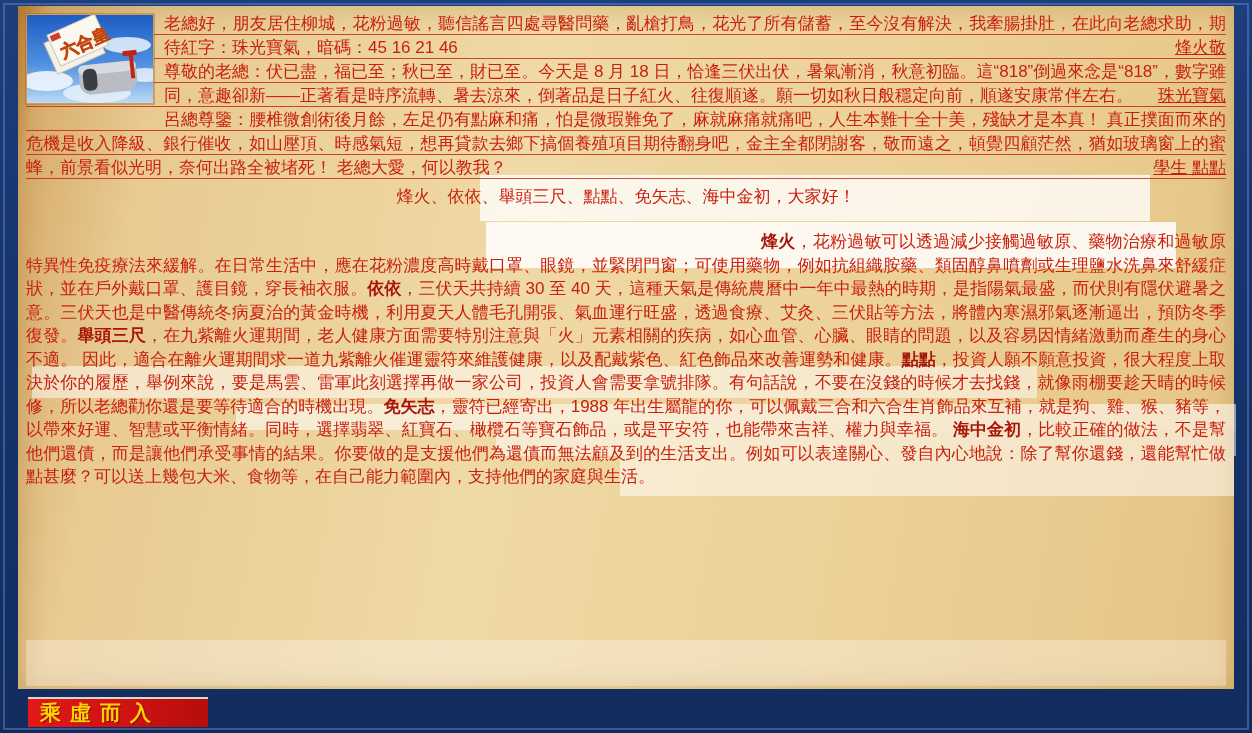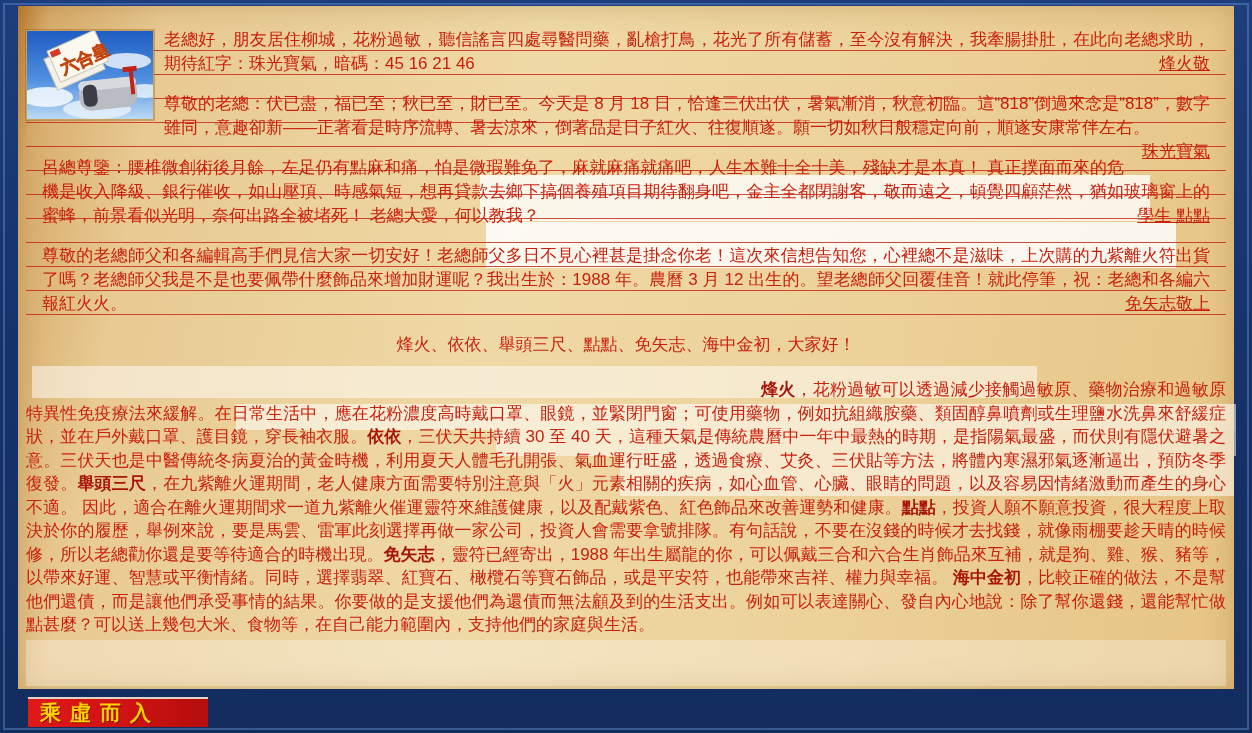--- a/index.html
+++ b/index.html
@@ -35,21 +35,21 @@
     color:#c9200e;
   }
   .letters{
     font-size:17px;line-height:24px;text-align:justify;
     background-image:repeating-linear-gradient(
       to bottom,
       transparent 0px,transparent 22px,
       rgba(198,32,14,.8) 22px,rgba(198,32,14,.8) 23px,
       transparent 23px,transparent 24px);
   }
-  .letter{margin:16px;}
+  .letter{margin:0;}
   .sig{float:right;padding-left:18px;text-decoration:underline;}
   .logo{
     float:left;width:126px;height:88px;margin:2px 10px 6px 0;
     border:1px solid #caa05c;box-shadow:0 0 0 1px rgba(120,70,10,.3);
     background:#2b6fd4;
   }
   .greeting{margin:4px;font-size:17px;line-height:26px;text-align:center;}
   .reply{
     margin:20px 0 0 0;
     font-size:17px;line-height:23.5px;text-align:justify;
@@ -113,21 +113,20 @@
               <rect x="28" y="10" width="52" height="34" fill="#fbf8ef" stroke="#cfc8b4" stroke-width="1"></rect>
               <rect x="30" y="12" width="10" height="6" fill="#d43b2a"></rect>
               <text x="34" y="38" font-size="17" font-weight="bold" fill="#ff9a1e" stroke="#c2430e" stroke-width="0.7">六合皇</text>
             </g>
           </svg>
         </div>
 
         <p class="letter"><span>老總好，朋友居住柳城，花粉過敏，聽信謠言四處尋醫問藥，亂槍打鳥，花光了所有儲蓄，至今沒有解決，我牽腸掛肚，在此向老總求助，期待紅字：珠光寶氣，暗碼：45 16 21 46</span><span class="sig">烽火敬</span></p>
         <p class="letter"><span>尊敬的老總：伏已盡，福已至；秋已至，財已至。今天是 8 月 18 日，恰逢三伏出伏，暑氣漸消，秋意初臨。這“818”倒過來念是“818”，數字雖同，意趣卻新——正著看是時序流轉、暑去涼來，倒著品是日子紅火、往復順遂。願一切如秋日般穩定向前，順遂安康常伴左右。</span><span class="sig">珠光寶氣</span></p>
         <p class="letter"><span>呂總尊鑒：腰椎微創術後月餘，左足仍有點麻和痛，怕是微瑕難免了，麻就麻痛就痛吧，人生本難十全十美，殘缺才是本真！ 真正撲面而來的危機是收入降級、銀行催收，如山壓頂、時感氣短，想再貸款去鄉下搞個養殖項目期待翻身吧，金主全都閉謝客，敬而遠之，頓覺四顧茫然，猶如玻璃窗上的蜜蜂，前景看似光明，奈何出路全被堵死！ 老總大愛，何以教我？</span><span class="sig">學生 點點</span></p>
-        <p class="letter"><span>尊敬的老總師父和各編輯高手們見信大家一切安好！老總師父多日不見心裡甚是掛念你老！這次來信想告知您，心裡總不是滋味，上次購的九紫離火符出貨了嗎？老總師父我是不是也要佩帶什麼飾品來增加財運呢？我出生於：1988 年。農曆 3 月 12 出生的。望老總師父回覆佳音！就此停筆，祝：老總和各編六報紅火火。</span><span class="sig">免矢志敬上</span></p>
       </div>
 
       <p class="greeting">烽火、依依、舉頭三尺、點點、免矢志、海中金初，大家好！</p>
 
       <div class="reply"><span class="b">烽火</span><span>，花粉過敏可以透過減少接觸過敏原、藥物治療和過敏原特異性免疫療法來緩解。在日常生活中，應在花粉濃度高時戴口罩、眼鏡，並緊閉門窗；可使用藥物，例如抗組織胺藥、類固醇鼻噴劑或生理鹽水洗鼻來舒緩症狀，並在戶外戴口罩、護目鏡，穿長袖衣服。</span><span class="b">依依</span><span>，三伏天共持續 30 至 40 天，這種天氣是傳統農曆中一年中最熱的時期，是指陽氣最盛，而伏則有隱伏避暑之意。三伏天也是中醫傳統冬病夏治的黃金時機，利用夏天人體毛孔開張、氣血運行旺盛，透過食療、艾灸、三伏貼等方法，將體內寒濕邪氣逐漸逼出，預防冬季復發。</span><span class="b">舉頭三尺</span><span>，在九紫離火運期間，老人健康方面需要特別注意與「火」元素相關的疾病，如心血管、心臟、眼睛的問題，以及容易因情緒激動而產生的身心不適。 因此，適合在離火運期間求一道九紫離火催運靈符來維護健康，以及配戴紫色、紅色飾品來改善運勢和健康。</span><span class="b">點點</span><span>，投資人願不願意投資，很大程度上取決於你的履歷，舉例來說，要是馬雲、雷軍此刻選擇再做一家公司，投資人會需要拿號排隊。有句話說，不要在沒錢的時候才去找錢，就像雨棚要趁天晴的時候修，所以老總勸你還是要等待適合的時機出現。</span><span class="b">免矢志</span><span>，靈符已經寄出，1988 年出生屬龍的你，可以佩戴三合和六合生肖飾品來互補，就是狗、雞、猴、豬等，以帶來好運、智慧或平衡情緒。同時，選擇翡翠、紅寶石、橄欖石等寶石飾品，或是平安符，也能帶來吉祥、權力與幸福。 </span><span class="b">海中金初</span><span>，比較正確的做法，不是幫他們還債，而是讓他們承受事情的結果。你要做的是支援他們為還債而無法顧及到的生活支出。例如可以表達關心、發自內心地說：除了幫你還錢，還能幫忙做點甚麼？可以送上幾包大米、食物等，在自己能力範圍內，支持他們的家庭與生活。</span></div>
     </div>
   </div>
 
   <div class="banner">
     <span>乘虛而入</span>

